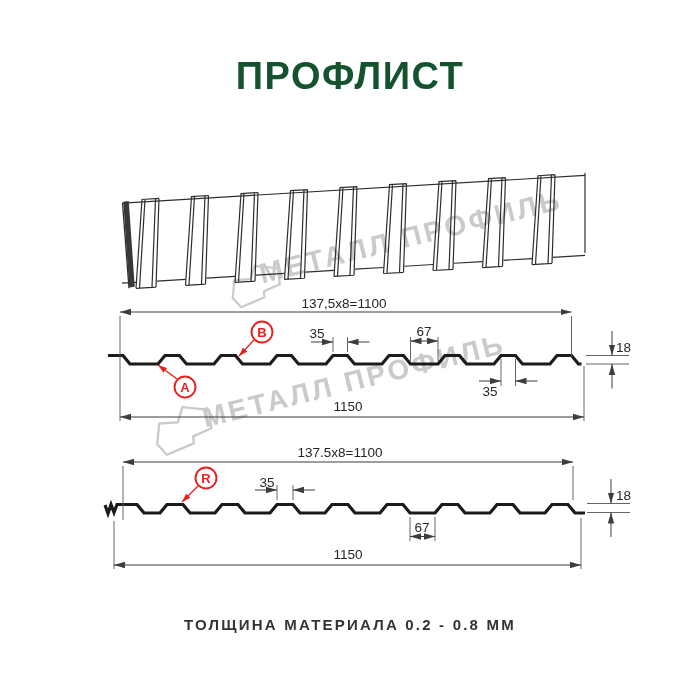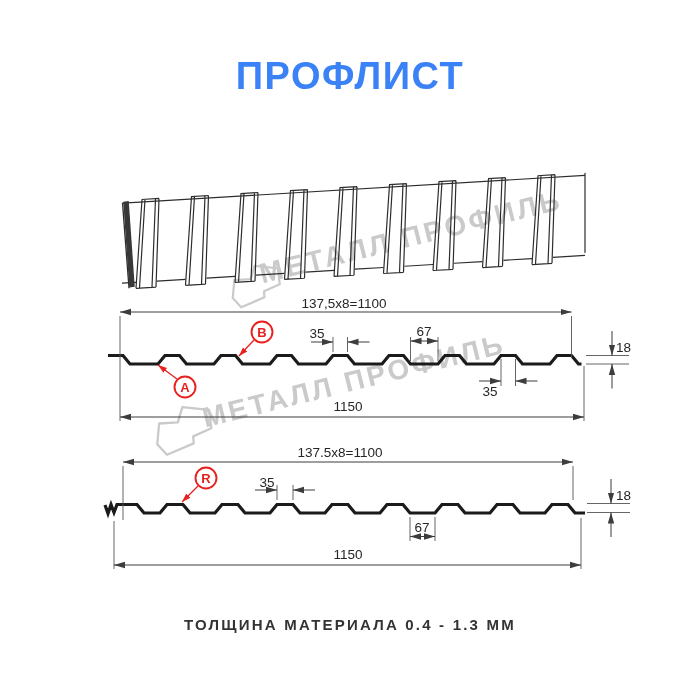--- a/index.html
+++ b/index.html
@@ -1,19 +1,19 @@
 <!DOCTYPE html>
 <html><head>
 <meta charset="utf-8">
 <style>
   html,body{margin:0;padding:0;}
   .page{position:relative;width:700px;height:700px;background:#ffffff;overflow:hidden;
         font-family:"Liberation Sans",sans-serif;}
   .title{position:absolute;top:55px;left:0;width:700px;text-align:center;
-         font-size:38px;font-weight:bold;letter-spacing:1.5px;color:#3b82f6;}
+         font-size:38px;font-weight:bold;letter-spacing:1.5px;color:#14532d;}
   .subtitle{position:absolute;top:101px;left:0;width:700px;text-align:center;
          font-size:17px;font-weight:bold;letter-spacing:0.8px;color:#2e2e2e;}
   .caption{position:absolute;top:616px;left:0;width:700px;text-align:center;
          font-size:15px;font-weight:bold;letter-spacing:2.2px;color:#333333;}
   svg.scene{position:absolute;top:0;left:0;}
   svg text{font-family:"Liberation Sans",sans-serif;}
   .dimtxt{font-size:13.5px;fill:#262626;}
   .redtxt{font-size:13px;font-weight:bold;fill:#e8201e;}
   .wmtxt{font-size:28px;font-weight:bold;letter-spacing:3px;fill:#cacaca;}
 </style>
@@ -127,14 +127,14 @@
       <text class="dimtxt" x="616" y="500">18</text>
       <text class="dimtxt" x="348" y="559" text-anchor="middle">1150</text>
       <g>
         <path d="M198,486 L182,502" stroke="#e8201e" stroke-width="1.3" marker-end="url(#ar)"></path>
         <circle cx="206" cy="478" r="10.5" fill="#ffffff" stroke="#e8201e" stroke-width="1.9"></circle>
         <text class="redtxt" x="206" y="482.8" text-anchor="middle">R</text>
       </g>
     </g>
   </svg>
 
-  <div class="caption">ТОЛЩИНА МАТЕРИАЛА 0.4 - 1.3 ММ</div>
+  <div class="caption">ТОЛЩИНА МАТЕРИАЛА 0.2 - 0.8 ММ</div>
 </div>
 
 </body></html>

